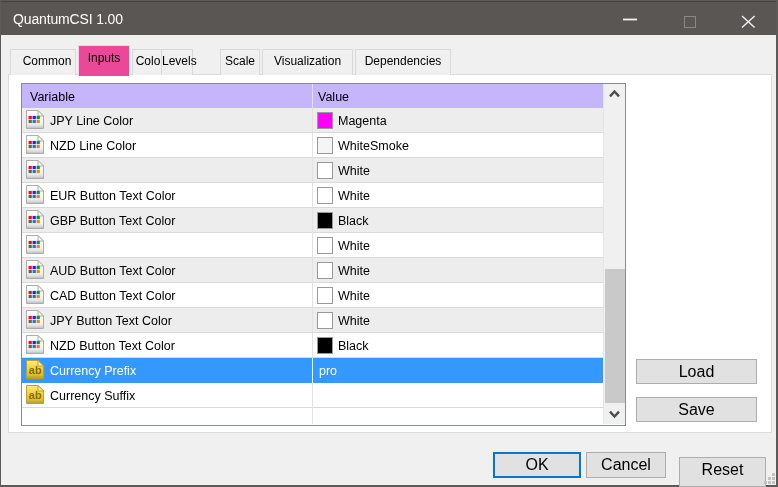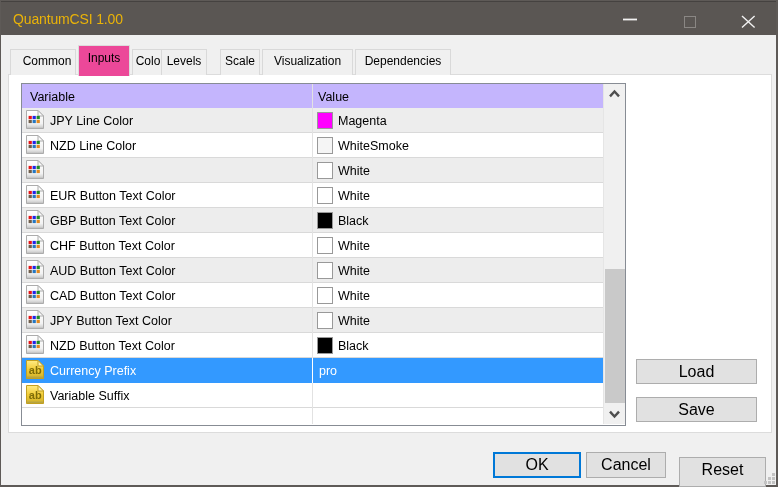--- a/index.html
+++ b/index.html
@@ -1,20 +1,20 @@
 <!DOCTYPE html>
 <html><head>
 <meta charset="utf-8">
 <style>
   * { margin:0; padding:0; box-sizing:border-box; }
   html,body { width:778px; height:487px; }
   body { font-family:"Liberation Sans", sans-serif; background:#f0f0f0; position:relative; overflow:hidden; }
   .win { position:absolute; left:0; top:0; width:778px; height:487px; border:1px solid #5e5a57; border-bottom-width:2px; border-right-width:2px; background:#f0f0f0; }
   .titlebar { position:absolute; left:0; top:0; width:775px; height:34px; background:#5a5653; border-top:1px solid #454240; }
-  .title { position:absolute; left:12px; top:0px; height:34px; line-height:34px; font-size:14px; letter-spacing:-0.15px; color:#eab308; }
+  .title { position:absolute; left:12px; top:0px; height:34px; line-height:34px; font-size:14px; letter-spacing:-0.15px; color:#ffffff; }
   .capbtn { position:absolute; top:0; height:34px; width:46px; }
   
   .page { position:absolute; left:7px; top:73px; width:764px; height:359px; background:#ffffff; border:1px solid #dcdcdc; }
   .tab { position:absolute; top:48px; height:26px; background:#f0f0f0; border:1px solid #d9d9d9; border-bottom:none; font-size:12px; text-align:center; line-height:23px; z-index:2; }
   .tab.sel { top:44px; height:31px; background:#ec4899; border:1px solid #dcdcdc; border-bottom:none; z-index:3; line-height:25px; }
   
   .table { position:absolute; left:20px; top:82px; width:605px; height:343px; background:#ffffff; border:1px solid #878c94; }
   .hdr { position:absolute; left:0px; top:0px; width:581px; height:24px; background:#c4b5fd; font-size:12.5px; }
   .hdr .h1 { position:absolute; left:8px; top:6px; }
   .hdr .h2 { position:absolute; left:296px; top:6px; }
@@ -51,21 +51,21 @@
       </svg>
     <svg class="capbtn" style="left:724px" width="46" height="34" viewBox="0 0 46 34">
         <path d="M17 14 L29.6 25.4 M29.6 14 L17 25.4" stroke="#f2f2f2" stroke-width="1.4" fill="none"></path>
       </svg>
   </div>
 
   <div class="page"></div>
   <div class="tab" style="left:9px; width:66px;padding-left:8px;">Common</div>
   <div class="tab sel" style="left:77px; width:52px;">Inputs</div>
   <div class="tab" style="left:131px; width:42px;">Colors</div>
-  <div class="tab" style="left:160px; width:46px;">Levels</div>
+  <div class="tab" style="left:160px; width:32px;">Levels</div>
   <div class="tab" style="left:219px; width:40px;">Scale</div>
   <div class="tab" style="left:261px; width:91px;">Visualization</div>
   <div class="tab" style="left:354px; width:96px;">Dependencies</div>
 
   <div class="table">
     <div class="hdr">
         <span class="h1">Variable</span>
         <span class="h2">Value</span>
       </div>
     <div id="rows">
@@ -195,21 +195,20 @@
               </defs>
  <path d="M1.5 1.5 h11.5 l5.5 5.5 v12.5 h-17 z" fill="url(#pg5)" stroke="#acacac" stroke-width="1"></path>
  <path d="M13 1.5 l5.5 5.5 h-5.5 z" fill="#fbfbfb" stroke="#acacac" stroke-width="1"></path>
  <rect x="3.6" y="6.9" width="3.2" height="3.2" fill="#e81414"></rect>
  <rect x="7.6" y="6.9" width="3.2" height="3.2" fill="#2222e8"></rect>
  <rect x="11.6" y="6.9" width="3.2" height="3.2" fill="#1e8c28"></rect>
  <rect x="3.6" y="10.9" width="3.2" height="3.2" fill="#6e5c49"></rect>
  <rect x="7.6" y="10.9" width="3.2" height="3.2" fill="#2577c2"></rect>
  <rect x="11.6" y="10.9" width="3.2" height="3.2" fill="#e0881f"></rect>
 </svg></span>
-          <span class="lbl">CHF Button Text Color</span>
           <span class="sw" style="background:#ffffff"></span>
           <span class="val">White</span>
         </div>
         <div class="row g" style="top:174px">
           <span class="icon"><svg width="20" height="22" viewBox="0 0 20 22">
  <defs>
                 <linearGradient id="pg6" x1="0" y1="0" x2="0" y2="1">
                   <stop offset="0" stop-color="#ffffff"></stop>
                   <stop offset="0.72" stop-color="#f3f3f3"></stop>
                   <stop offset="0.88" stop-color="#dadada"></stop>
@@ -322,21 +321,21 @@
                   <stop offset="0" stop-color="#ffeb85"></stop>
                   <stop offset="0.5" stop-color="#f2cd38"></stop>
                   <stop offset="0.82" stop-color="#ddbb2e"></stop>
                   <stop offset="1" stop-color="#a59a48"></stop>
                 </linearGradient>
               </defs>
  <path d="M1.5 1.5 h11.5 l5.5 5.5 v12.5 h-17 z" fill="url(#yg11)" stroke="#c2a021" stroke-width="1"></path>
  <path d="M13 1.5 l5.5 5.5 h-5.5 z" fill="#fdf2b3" stroke="#c2a021" stroke-width="1"></path>
  <text x="3.8" y="14.8" font-family="Liberation Sans" font-size="11" font-weight="bold" fill="#7e6c08">ab</text>
 </svg></span>
-          <span class="lbl">Variable Suffix</span>
+          <span class="lbl">Currency Suffix</span>
         </div>
       </div>
     <div class="colsep"></div>
     <div class="sbsep"></div>
     <div class="sb">
       <svg style="position:absolute;left:0;top:0" width="21" height="17" viewBox="0 0 21 17">
           <path d="M6 12.4 L10.5 7.5 L15 12.4" stroke="#4e4e4e" stroke-width="2.4" fill="none"></path>
         </svg>
       <div class="thumb"></div>
       <svg style="position:absolute;left:0;top:323px" width="21" height="17" viewBox="0 0 21 17">

